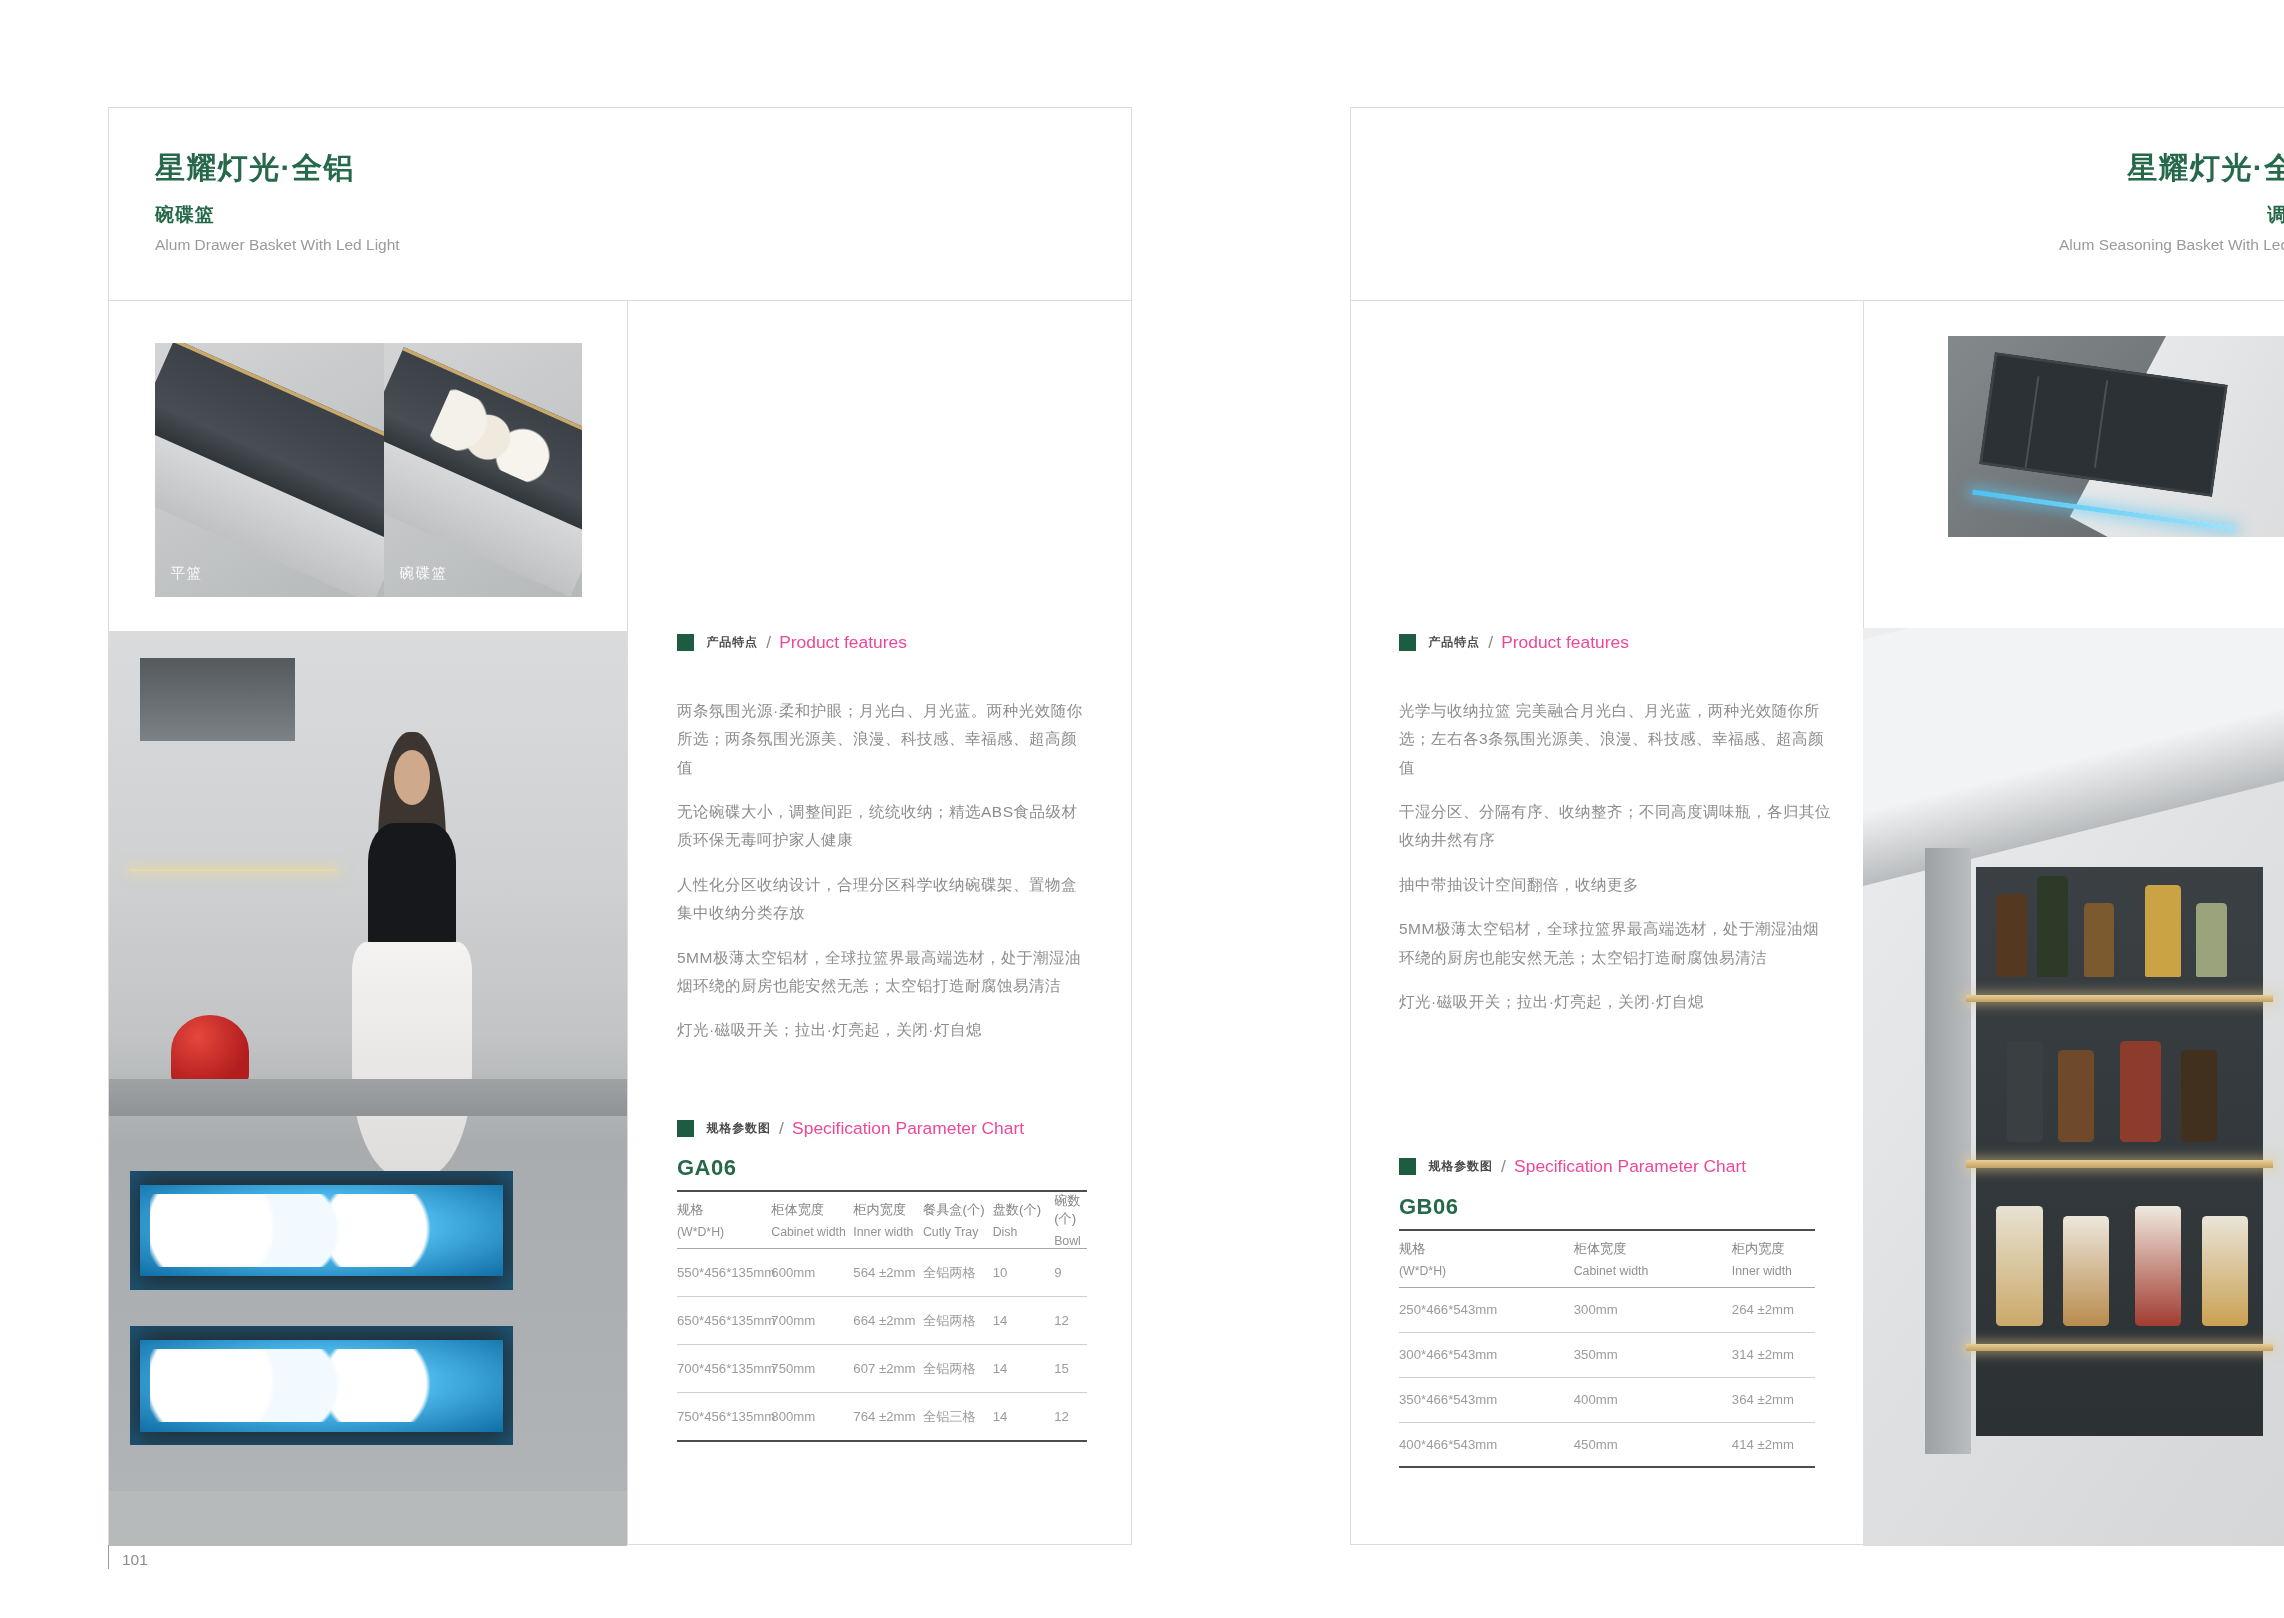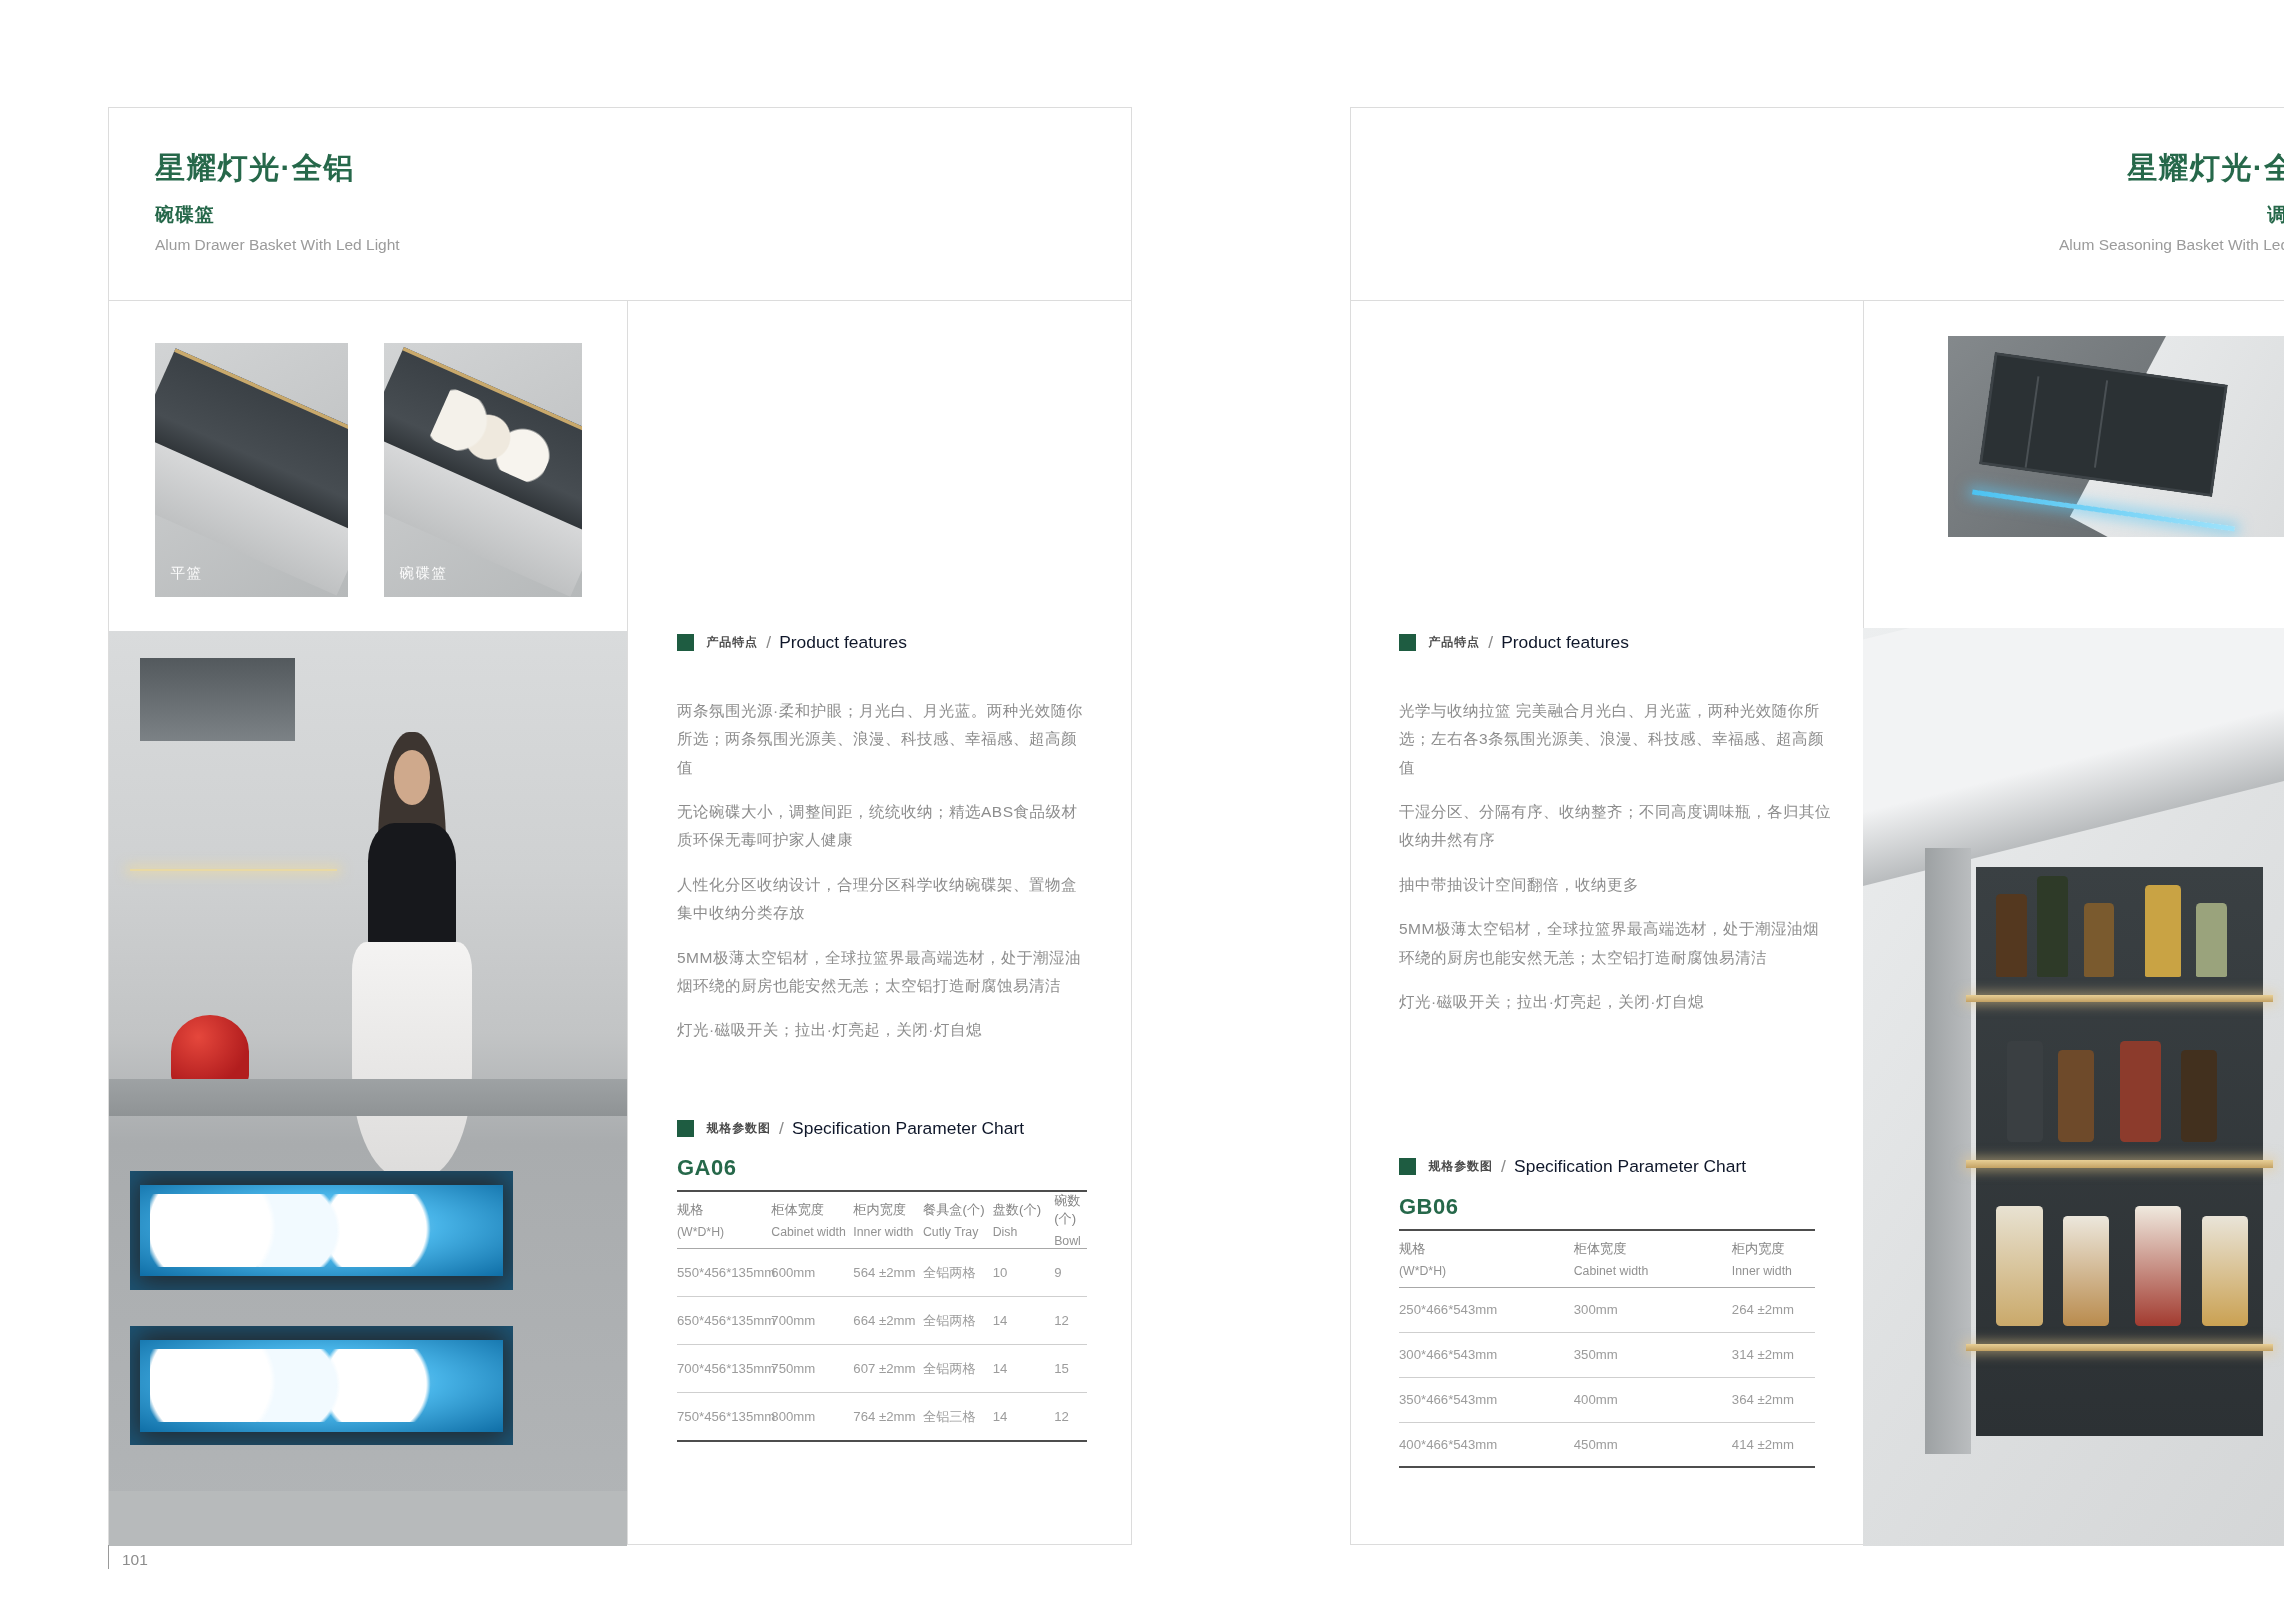--- a/index.html
+++ b/index.html
@@ -90,21 +90,21 @@
   .s-shelf  { left:20%; width:60%; height:7.3px; background:linear-gradient(180deg,#e8cf96,#c3a163);
               box-shadow:0 0 12px 2.7px rgba(230,200,140,.55); }
   .s-bottle { border-radius:4.6px 4.6px 1.8px 1.8px; }
   .s-jar    { border-radius:4.6px; }
 
   
   .sec-head { position:absolute; display:flex; align-items:center; }
   .sq { width:17.4px; height:17.4px; background:#1e5c41; margin-right:12px; flex:none; }
   .sec-cn { font-size:12px; font-weight:600; color:#4c4c4c; letter-spacing:0.9px; }
   .sec-sep{ font-size:17.4px; color:#8a8a8a; margin:0 8.2px; }
-  .sec-en { font-size:17.4px; color:#0f172a; }
+  .sec-en { font-size:17.4px; color:#ec4899; }
 
   .paras { position:absolute; }
   .paras p { font-size:15.5px; line-height:1.83; letter-spacing:0.5px;
              color:#8d8d8d; margin-bottom:16px; }
 
   .model { position:absolute; font-size:22px; font-weight:600; color:#26684a; letter-spacing:0.5px; }
 
   table.spec { position:absolute; border-collapse:collapse; table-layout:fixed;
                border-top:2.3px solid #4d4d4d; border-bottom:2.3px solid #4d4d4d; }
   table.spec th { text-align:left; vertical-align:middle; font-weight:400;
@@ -122,21 +122,21 @@
 </head>
 <body>
 
 <div class="page" id="page-left">
   <div class="hdr-title al">星耀灯光·全铝</div>
   <div class="hdr-sub al">碗碟篮</div>
   <div class="hdr-en al">Alum Drawer Basket With Led Light</div>
   <div class="hdr-line"></div>
   <div class="v-line" style="left:518px;"></div>
 
-  <div class="ph" style="left:46px; top:235px; width:193px; height:254px;">
+  <div class="ph" style="left:46px; top:235px; width:229px; height:254px;">
     <div class="shape t-drawer"></div>
     <div class="shape t-face"></div>
     <div class="thumb-label">平篮</div>
   </div>
   <div class="ph" style="left:275px; top:235px; width:198px; height:254px;">
     <div class="shape t-drawer"></div>
     <div class="shape t-dishes"></div>
     <div class="shape t-face"></div>
     <div class="thumb-label">碗碟篮</div>
   </div>

